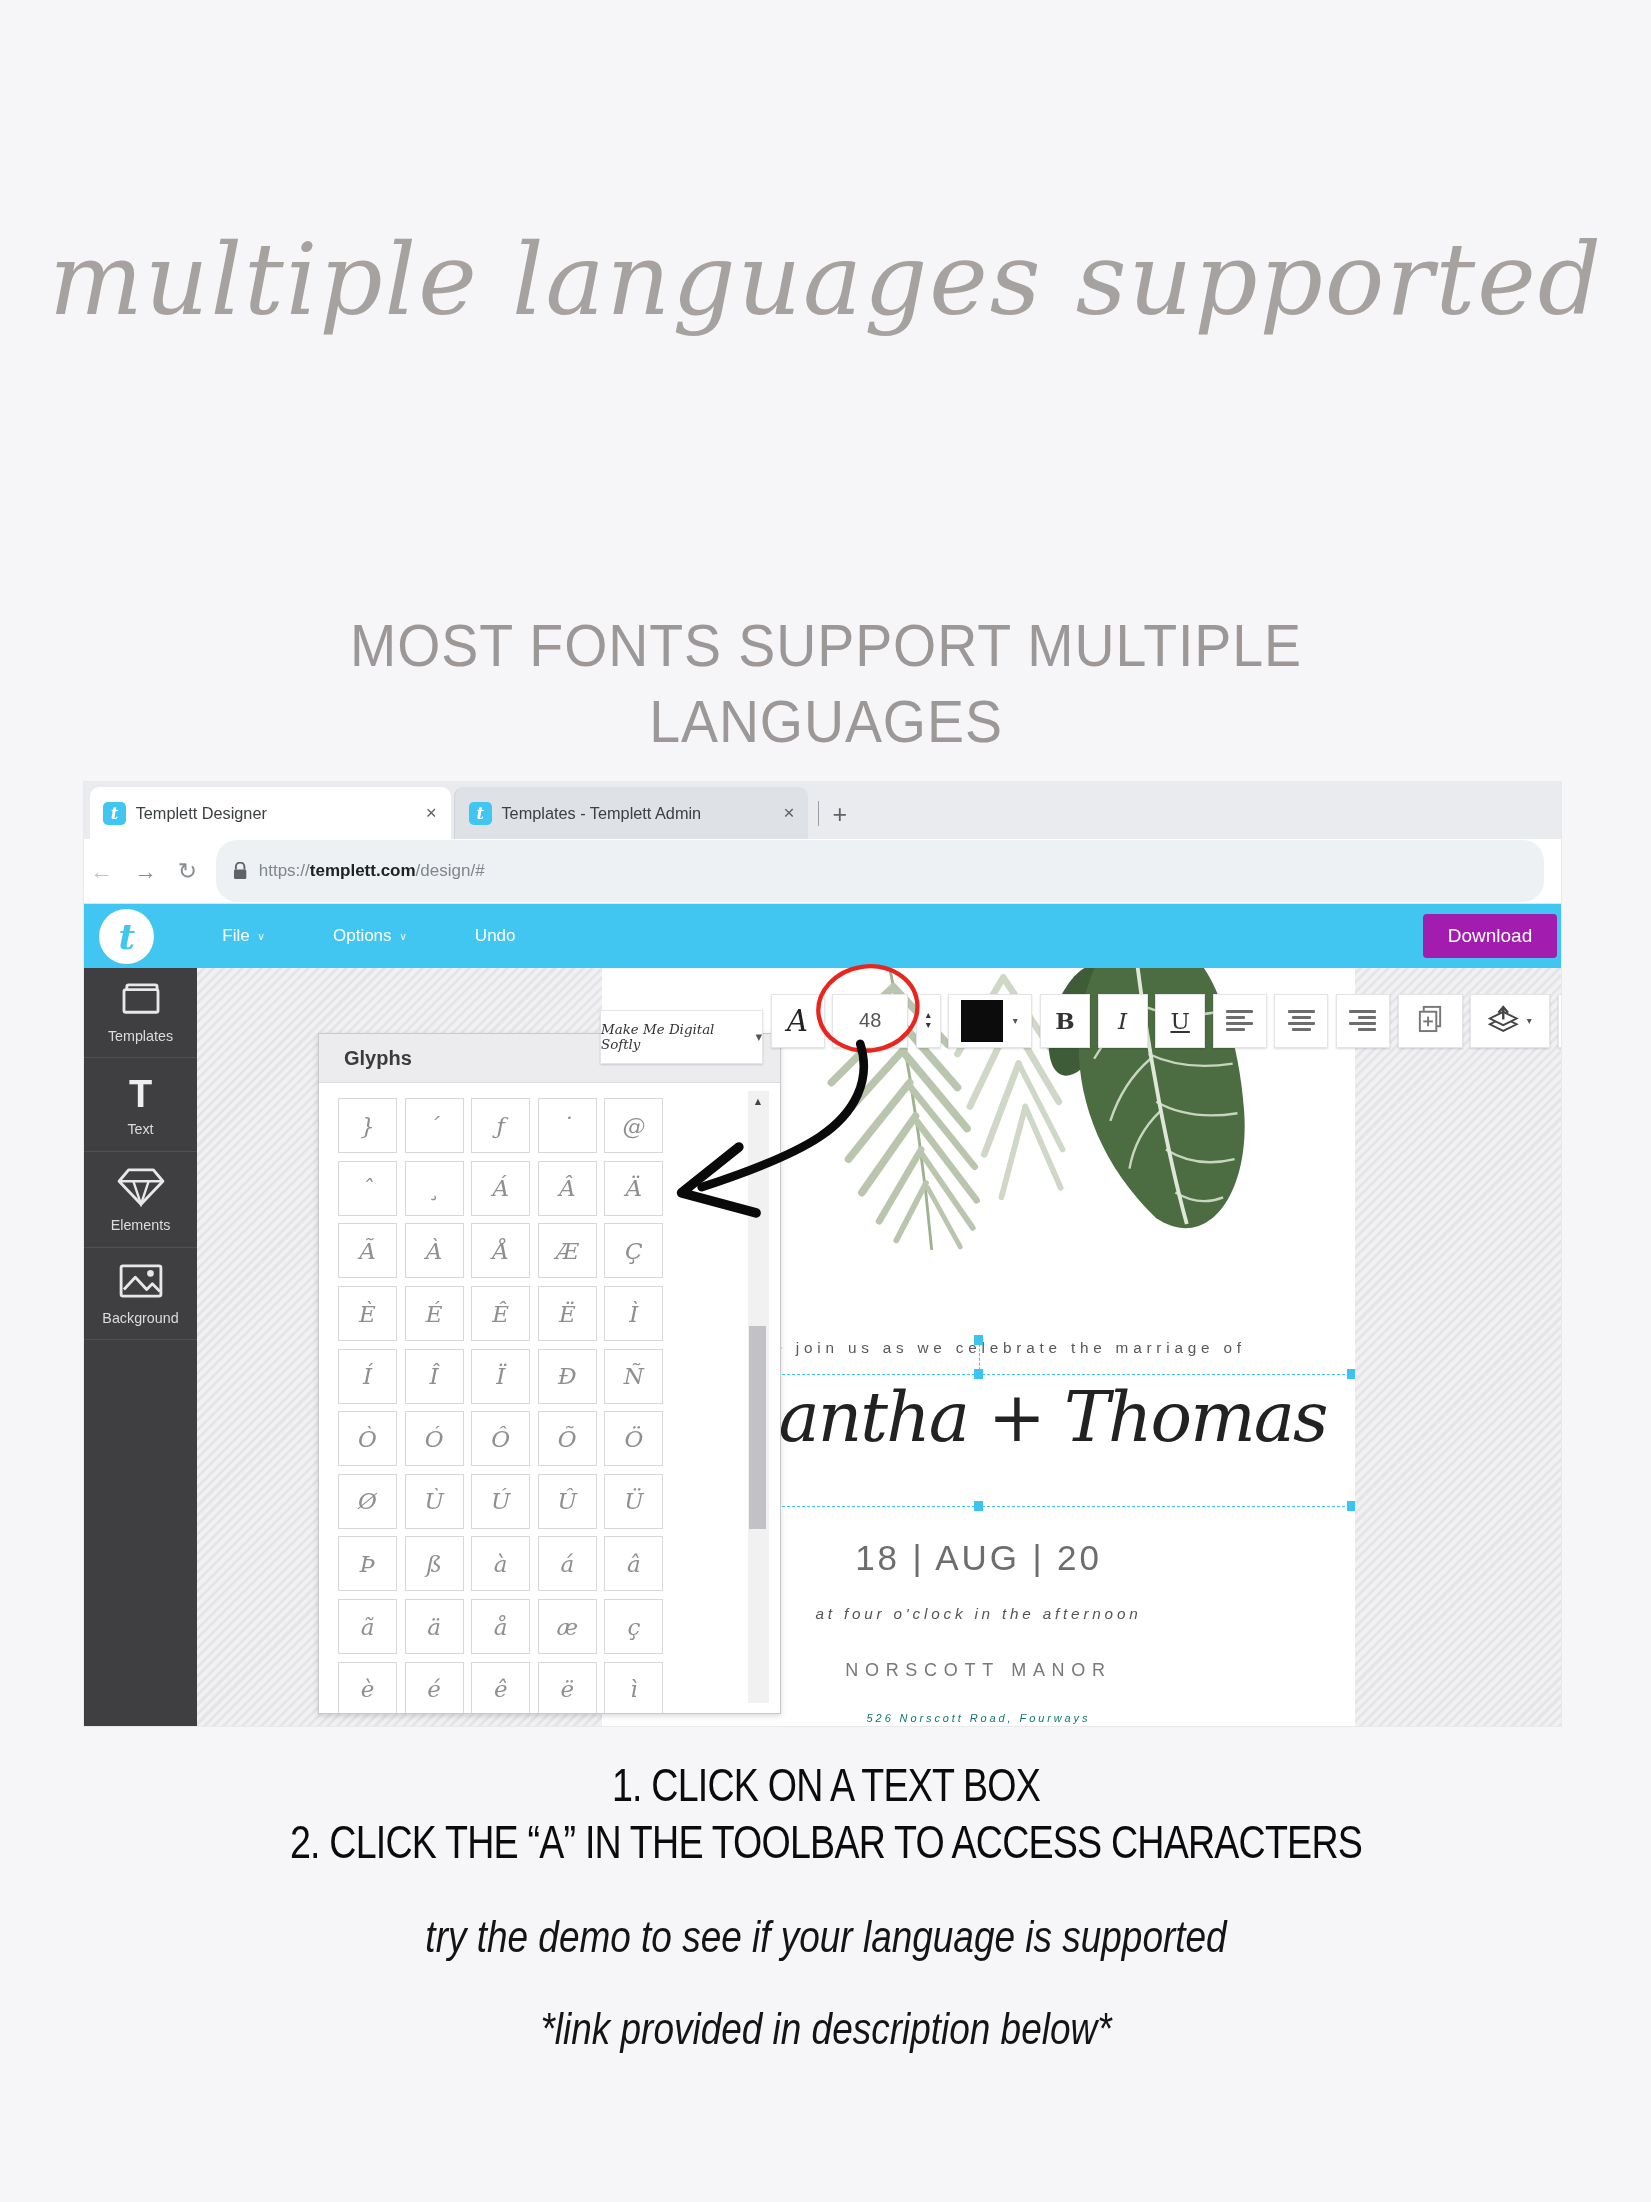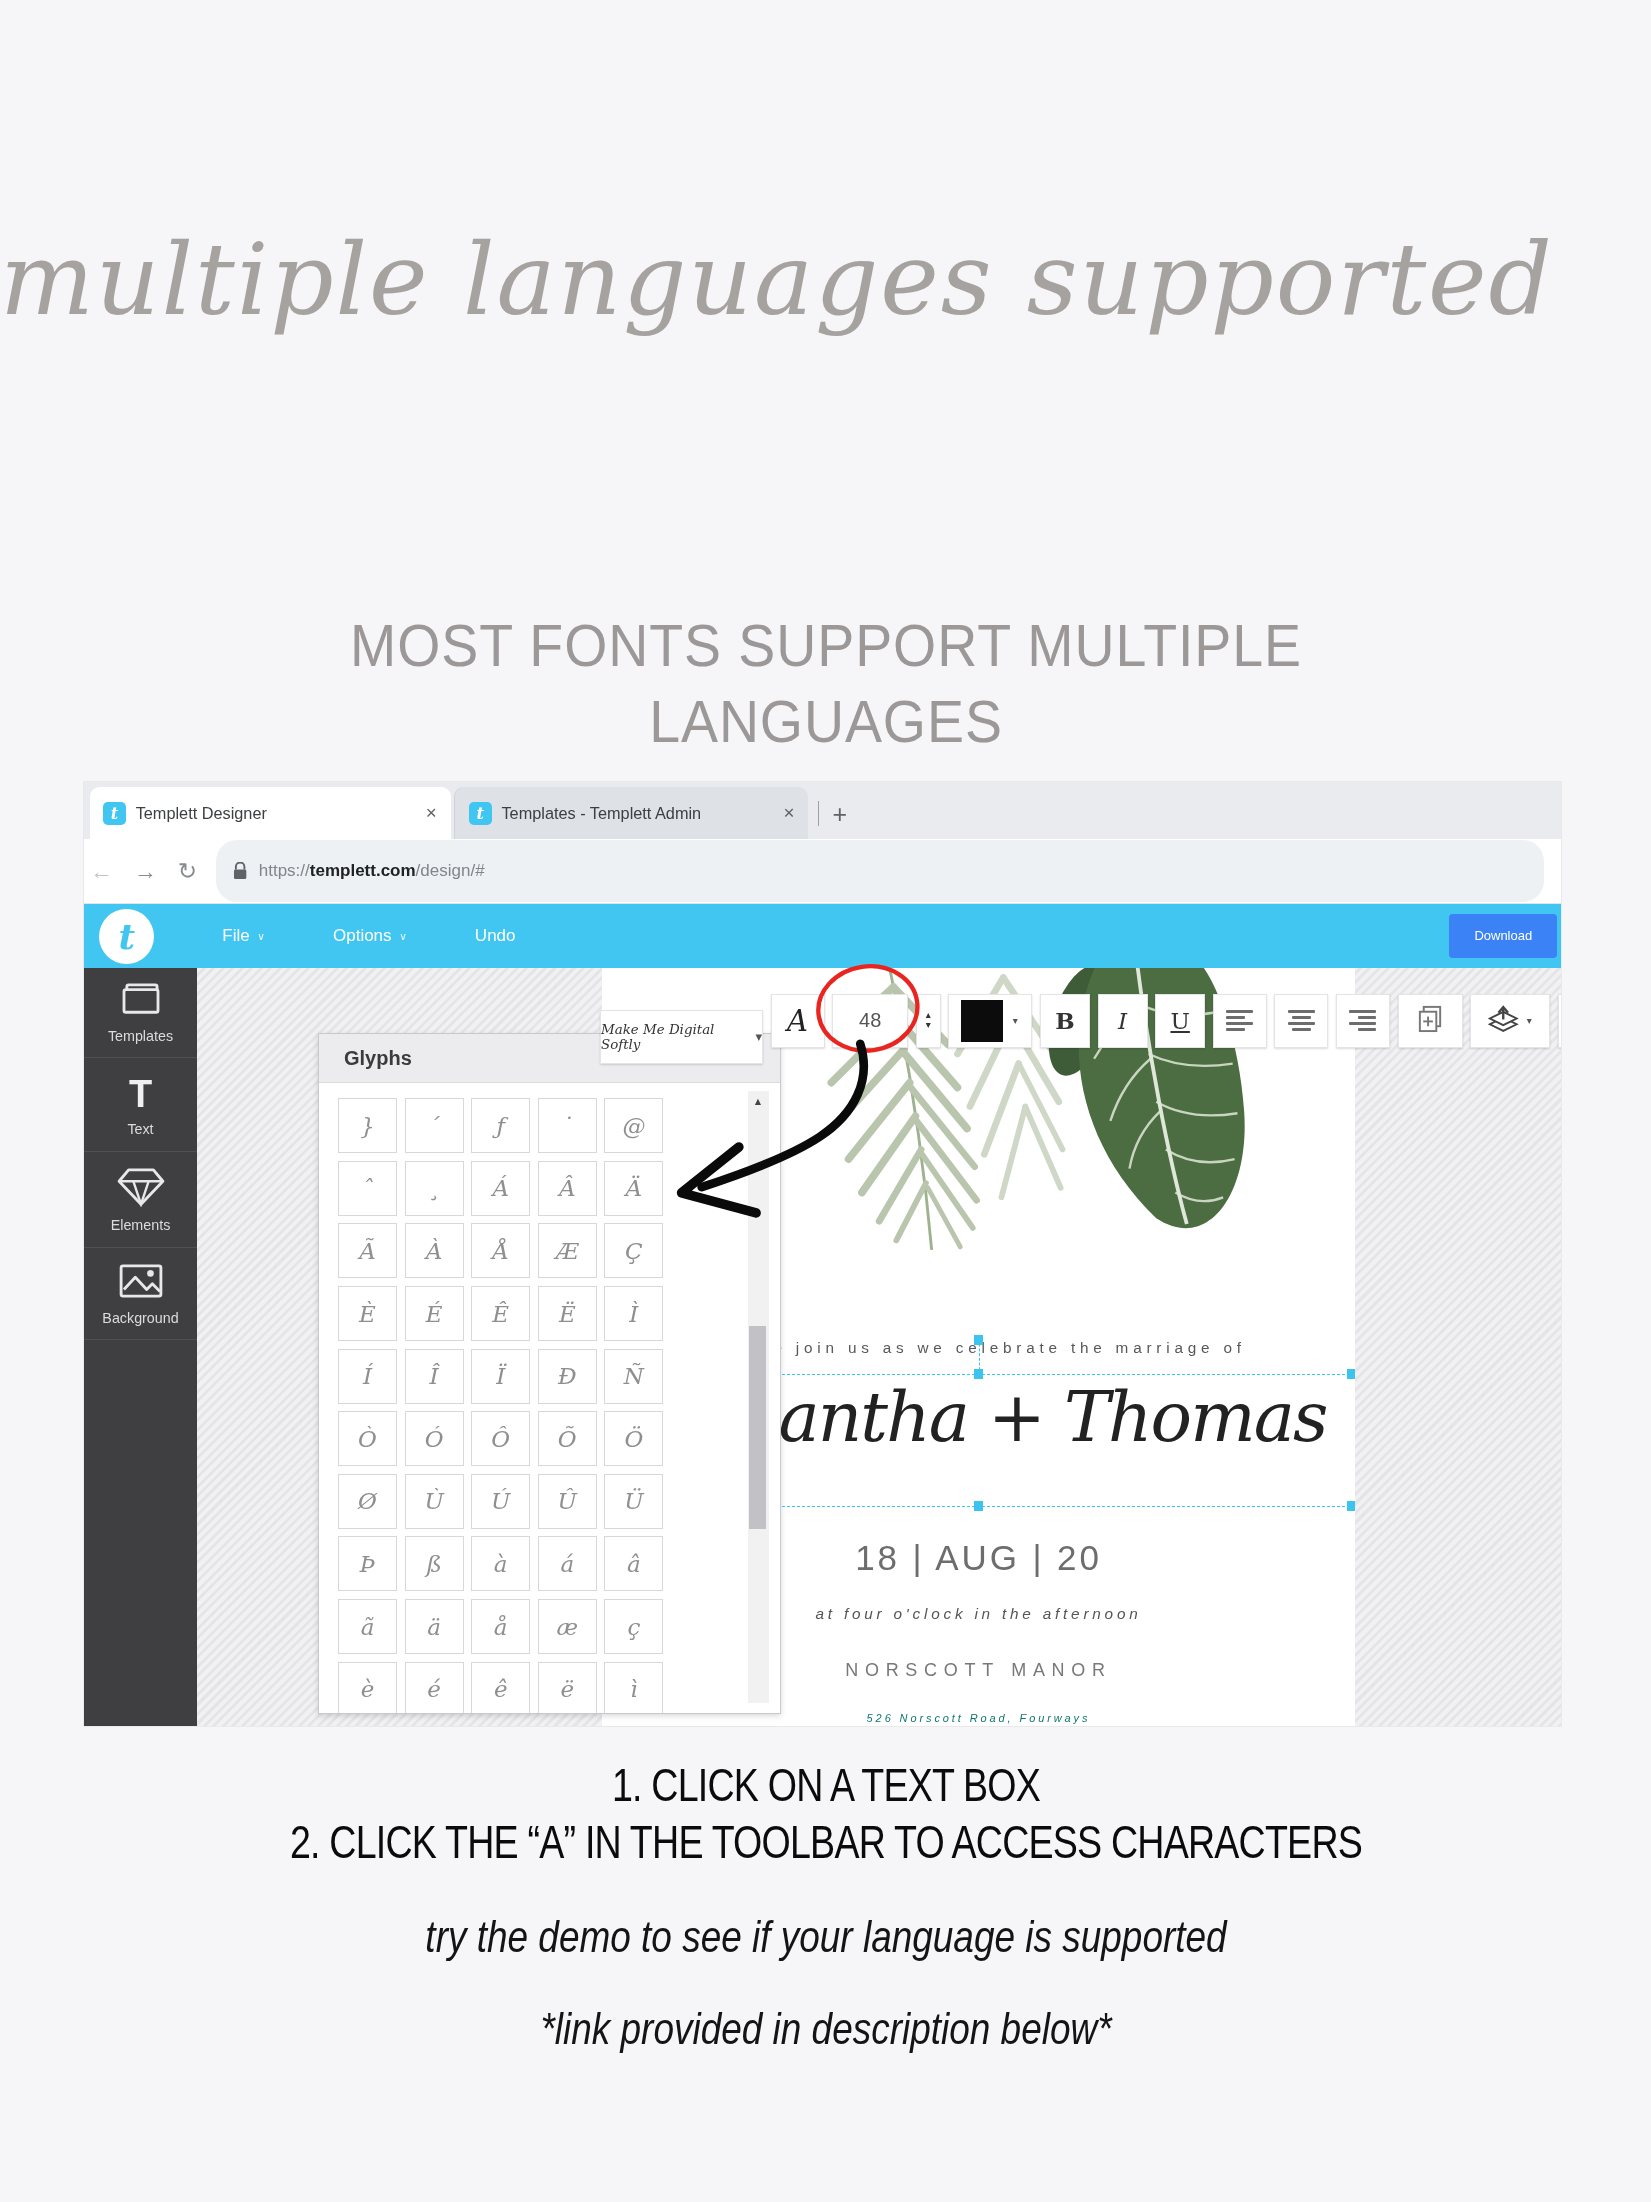--- a/index.html
+++ b/index.html
@@ -1,20 +1,20 @@
 <!DOCTYPE html>
 <html><head>
 <meta charset="utf-8">
 <style>
   html,body{margin:0;padding:0;}
   body{width:1652px;height:2202px;position:relative;background:#f6f5f7;
        font-family:"Liberation Sans",sans-serif;overflow:hidden;}
 
   
-  .script-heading{position:absolute;top:222px;left:0;width:100%;text-align:left;
+  .script-heading{position:absolute;top:222px;left:0;width:100%;text-align:center;
     font-family:"DejaVu Serif",serif;font-style:italic;font-size:99px;
     color:#a5a2a0;letter-spacing:1.9px;}
   .subheading{position:absolute;top:608px;left:0;width:100%;text-align:center;
     font-size:59px;line-height:76px;color:#9c9898;letter-spacing:1px;
     transform:scaleX(.94);}
   .instr{position:absolute;left:0;width:100%;text-align:center;color:#0b0b0b;
     font-size:47px;line-height:1.1;transform:scaleX(.8);letter-spacing:-1px;}
   .instr1{top:1759px;} .instr2{top:1816px;}
   .note{position:absolute;left:0;width:100%;text-align:center;color:#141414;
     font-style:italic;font-size:44px;transform:scaleX(.84);}
@@ -49,21 +49,21 @@
   .u-scheme,.u-path{color:#80868b;} .u-host{color:#202124;font-weight:bold;}
 
   
   .appbar{height:64px;background:#41c6f2;display:flex;align-items:center;position:relative;}
   .logo{width:55px;height:55px;border-radius:50%;background:#fff;color:#41c6f2;
     font-family:"DejaVu Serif",serif;font-style:italic;font-weight:bold;font-size:36px;
     display:flex;align-items:center;justify-content:center;margin-left:15.3px;}
   .menu-item{color:#fff;font-size:17px;margin-left:68px;display:flex;align-items:center;gap:7.6px;}
   .chev{font-size:10.5px;opacity:.9;}
   .download-btn{position:absolute;right:3.8px;top:9.6px;height:44px;padding:0 25px;
-    background:#3b82f6;border-radius:3.8px;color:#fff;font-size:13px;
+    background:#a21caf;border-radius:3.8px;color:#fff;font-size:19px;
     display:flex;align-items:center;}
 
   
   .content{position:relative;height:758px;display:flex;}
   .sidebar{width:113px;background:#3f3f42;flex:0 0 auto;display:flex;flex-direction:column;}
   .side-item{padding:15.3px 0 13.4px;text-align:center;color:#dcdcdc;font-size:14.3px;
     border-bottom:1px solid rgba(255,255,255,.09);}
   .side-item .ic{display:block;margin:0 auto 7.6px;}
   .canvas{position:relative;flex:1;overflow:hidden;
     background:repeating-linear-gradient(135deg,#f1f1f3 0 3.8px,#e5e5e8 3.8px 6.7px);}

